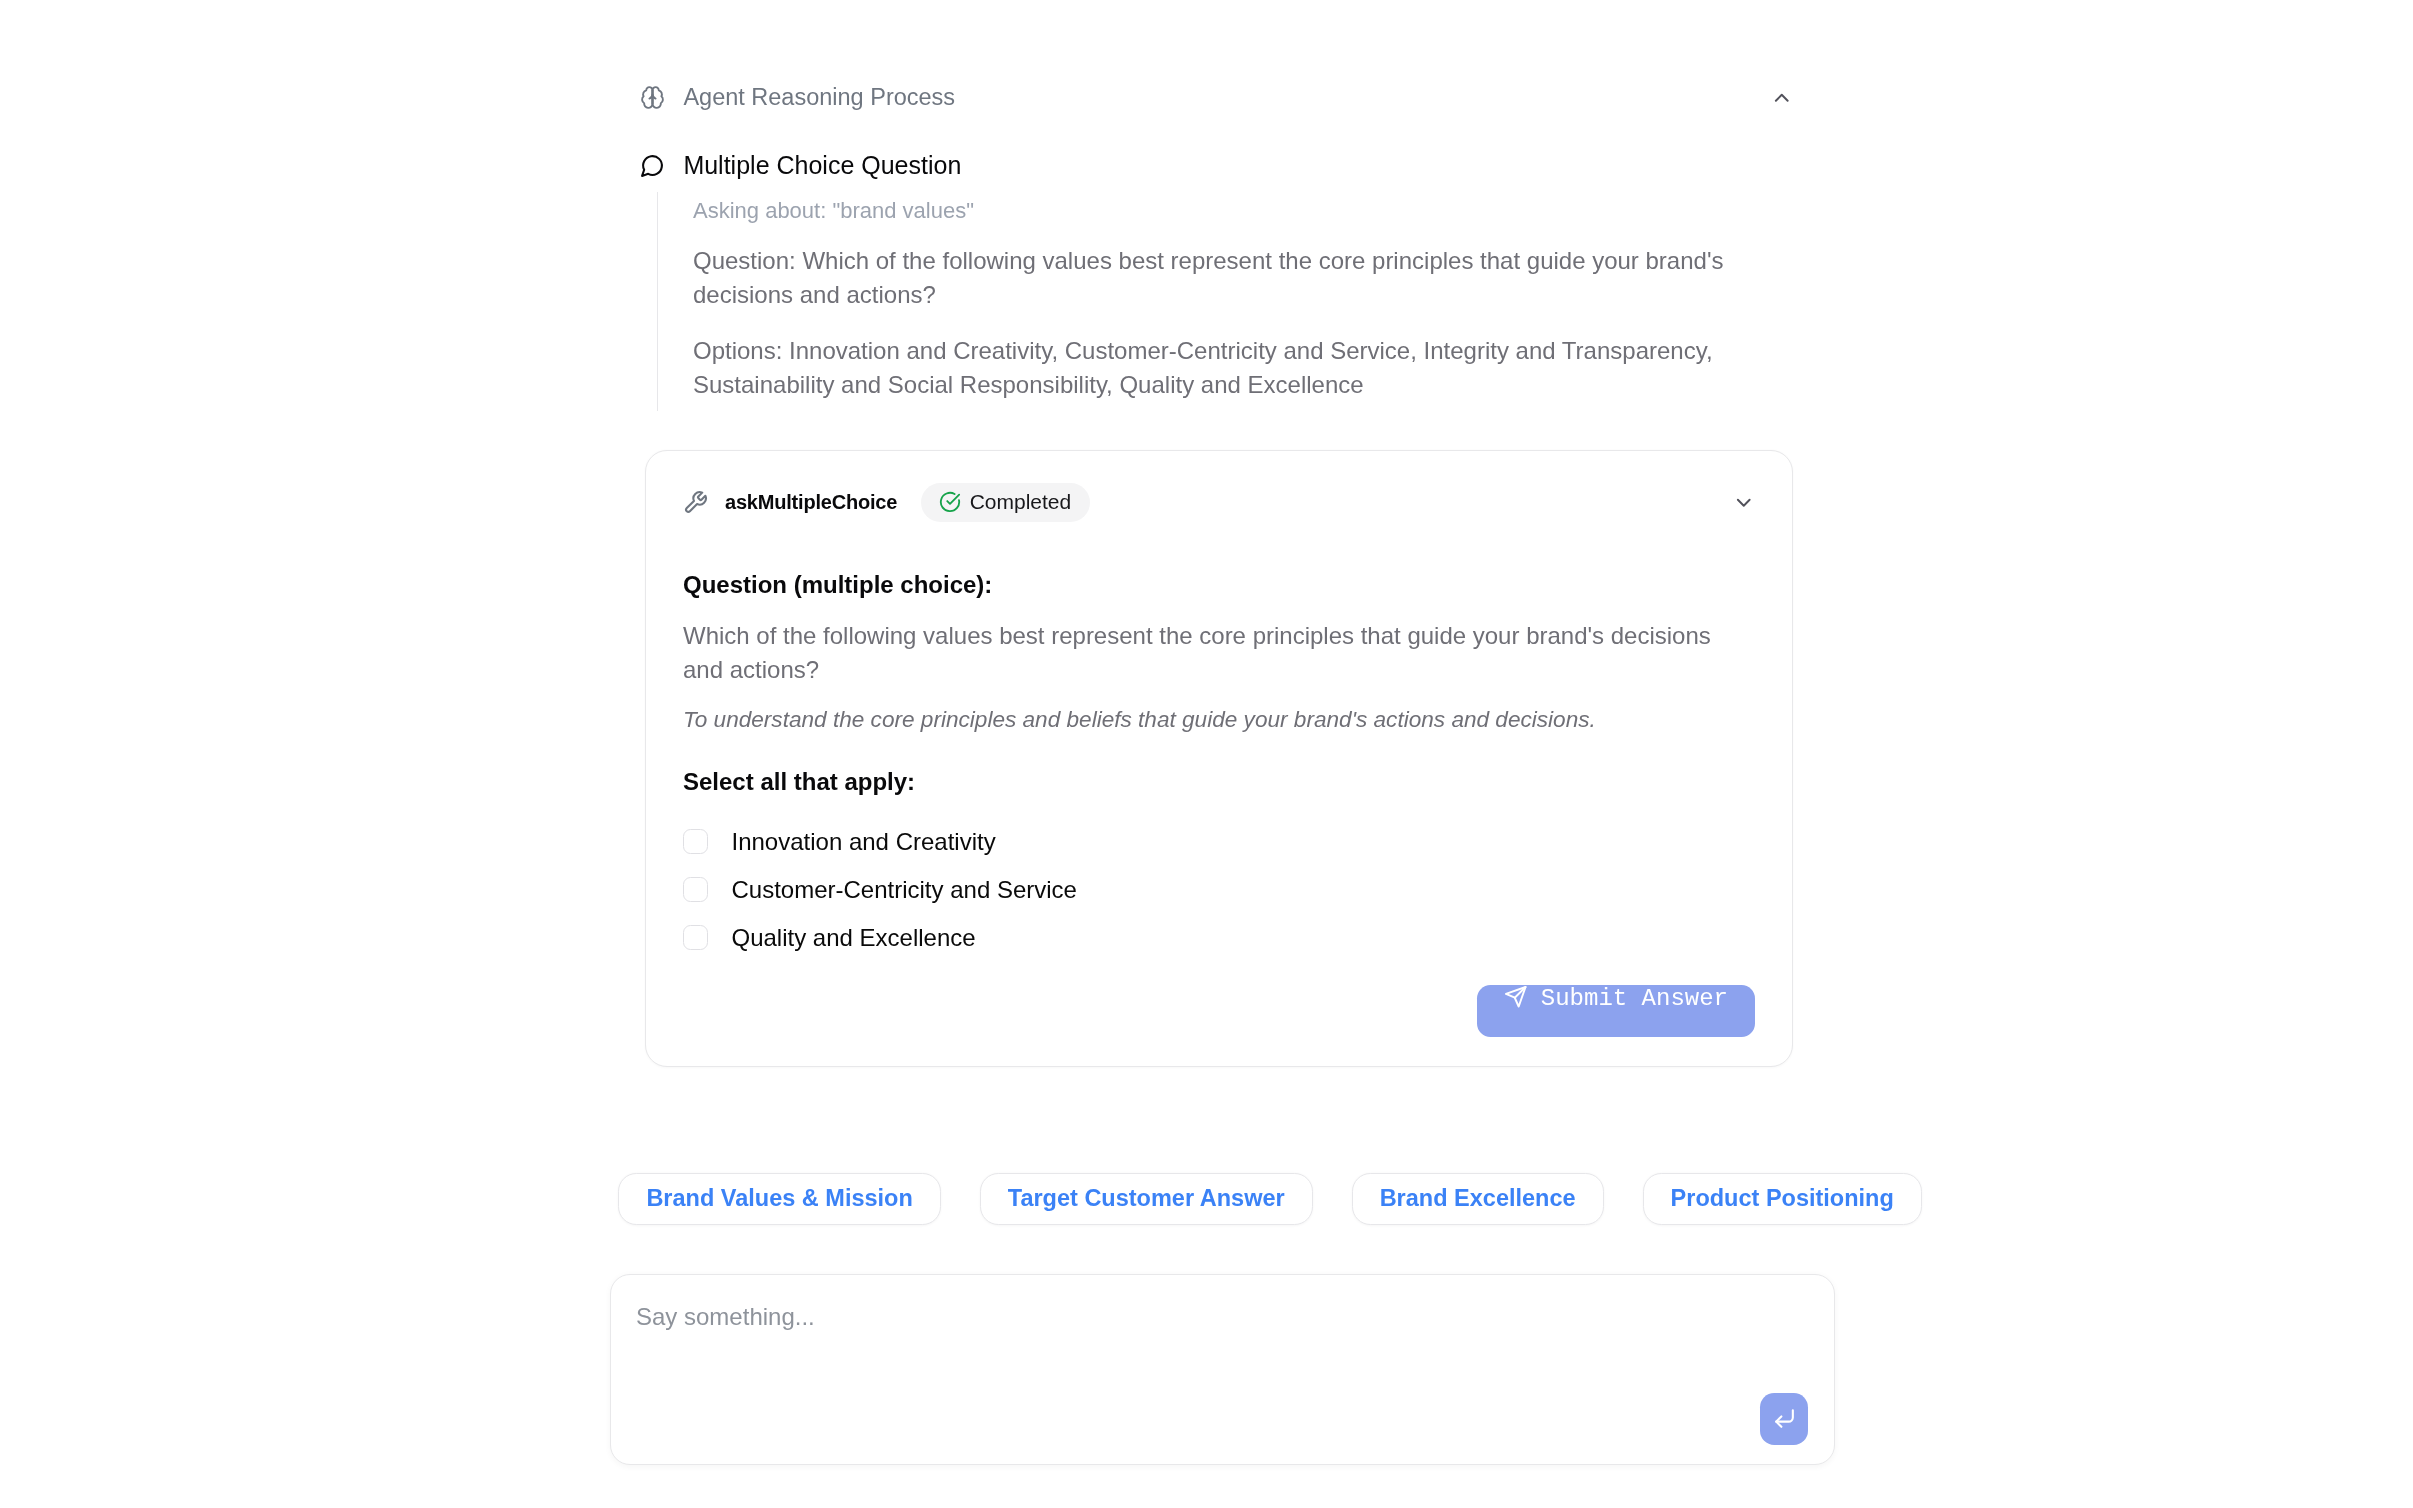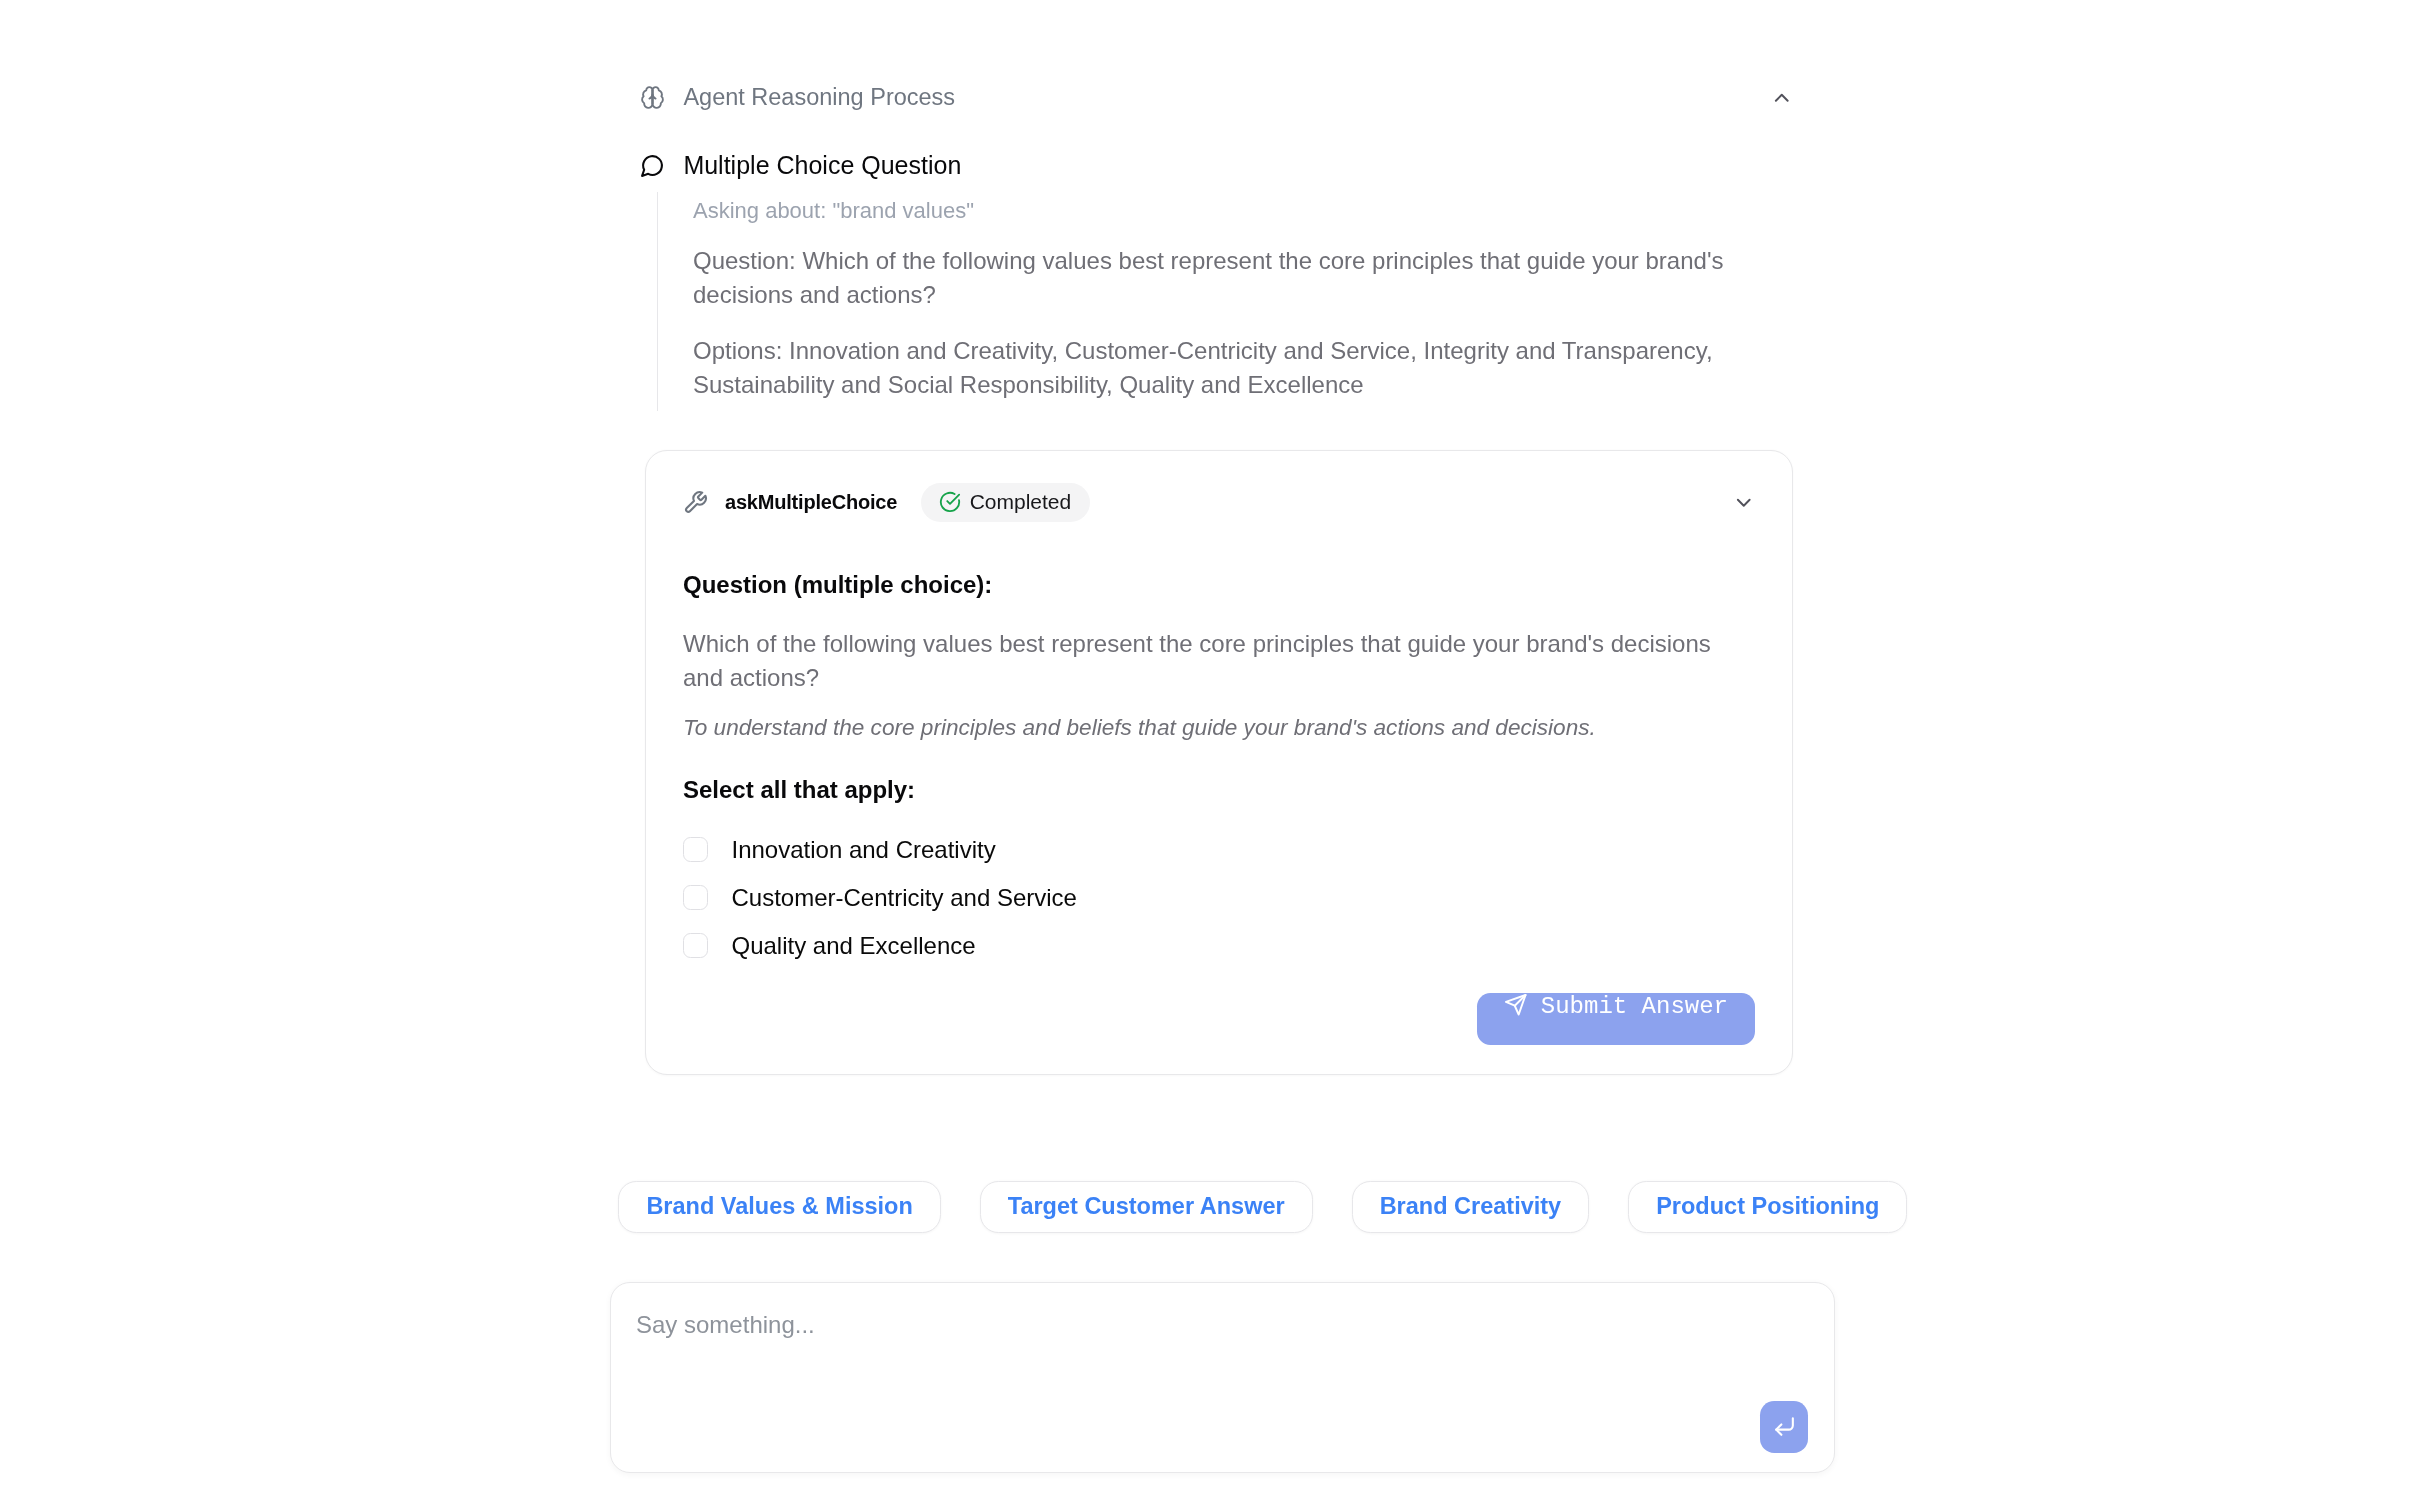--- a/index.html
+++ b/index.html
@@ -23,21 +23,21 @@
     background:#fff; padding:32px 37px 28.5px 37px; box-shadow:0 0.8px 2.5px rgba(0,0,0,0.03); }
   .card-header { display:flex; align-items:center; gap:17px; }
   .tool-name { font-size:20px; font-weight:700; color:#09090b; letter-spacing:-0.2px; }
   .wrench { color:#6f7680; }
   .badge { display:flex; align-items:center; gap:8.4px; background:#f4f4f5; border-radius:837px;
     padding:7.5px 18.4px; margin-left:6.7px; }
   .badge .check { color:#16a34a; }
   .badge-label { font-size:21px; font-weight:500; color:#18181b; }
   .card-header .chev { margin-left:auto; color:#52525b; cursor:pointer; }
   .q-label { margin-top:49px; font-size:24px; font-weight:700; color:#09090b; }
-  .q-text { margin-top:28px; font-size:24px; color:#6f6f76; line-height:34px; max-width:1077px; }
+  .q-text { margin-top:20px; font-size:24px; color:#6f6f76; line-height:34px; max-width:1077px; }
   .q-hint { margin-top:20px; font-size:22.6px; font-style:italic; color:#6f6f76; }
   .select-label { margin-top:35px; font-size:24px; font-weight:700; color:#09090b; }
   .choices { margin-top:22px; }
   .choice-row { display:flex; align-items:center; gap:23.5px; height:48px; cursor:pointer; }
   .checkbox { width:25px; height:25px; border:1.7px solid #e0e0e4; border-radius:7.5px; background:#fff; flex:0 0 auto; }
   .choice-label { font-size:24px; font-weight:500; color:#0a0a0a; }
   .card-footer { display:flex; justify-content:flex-end; margin-top:23.5px; }
   .submit-btn { display:flex; align-items:flex-start; gap:13.4px; border:none; cursor:pointer;
     background:#8ca2ee; color:#ffffff; height:52px; padding:0 27px; border-radius:13.4px;
     font-family:Liberation Mono, monospace; font-size:24px; font-weight:500; }
@@ -162,21 +162,21 @@
       </button>
     </div>
   </section>
 
   <div class="chips">
 
       <button class="chip">Brand Values &amp; Mission</button>
 
       <button class="chip">Target Customer Answer</button>
 
-      <button class="chip">Brand Creativity</button>
+      <button class="chip">Brand Excellence</button>
 
       <button class="chip">Product Positioning</button>
     </div>
 
   <div class="composer">
     <textarea placeholder="Say something..." style=""></textarea>
     <button class="send-btn">
       <span>
         <svg width="25" height="25" viewBox="0 0 24 24" fill="none" stroke="currentColor" stroke-width="2" stroke-linecap="round" stroke-linejoin="round">
             <polyline points="9 10 4 15 9 20"></polyline>

